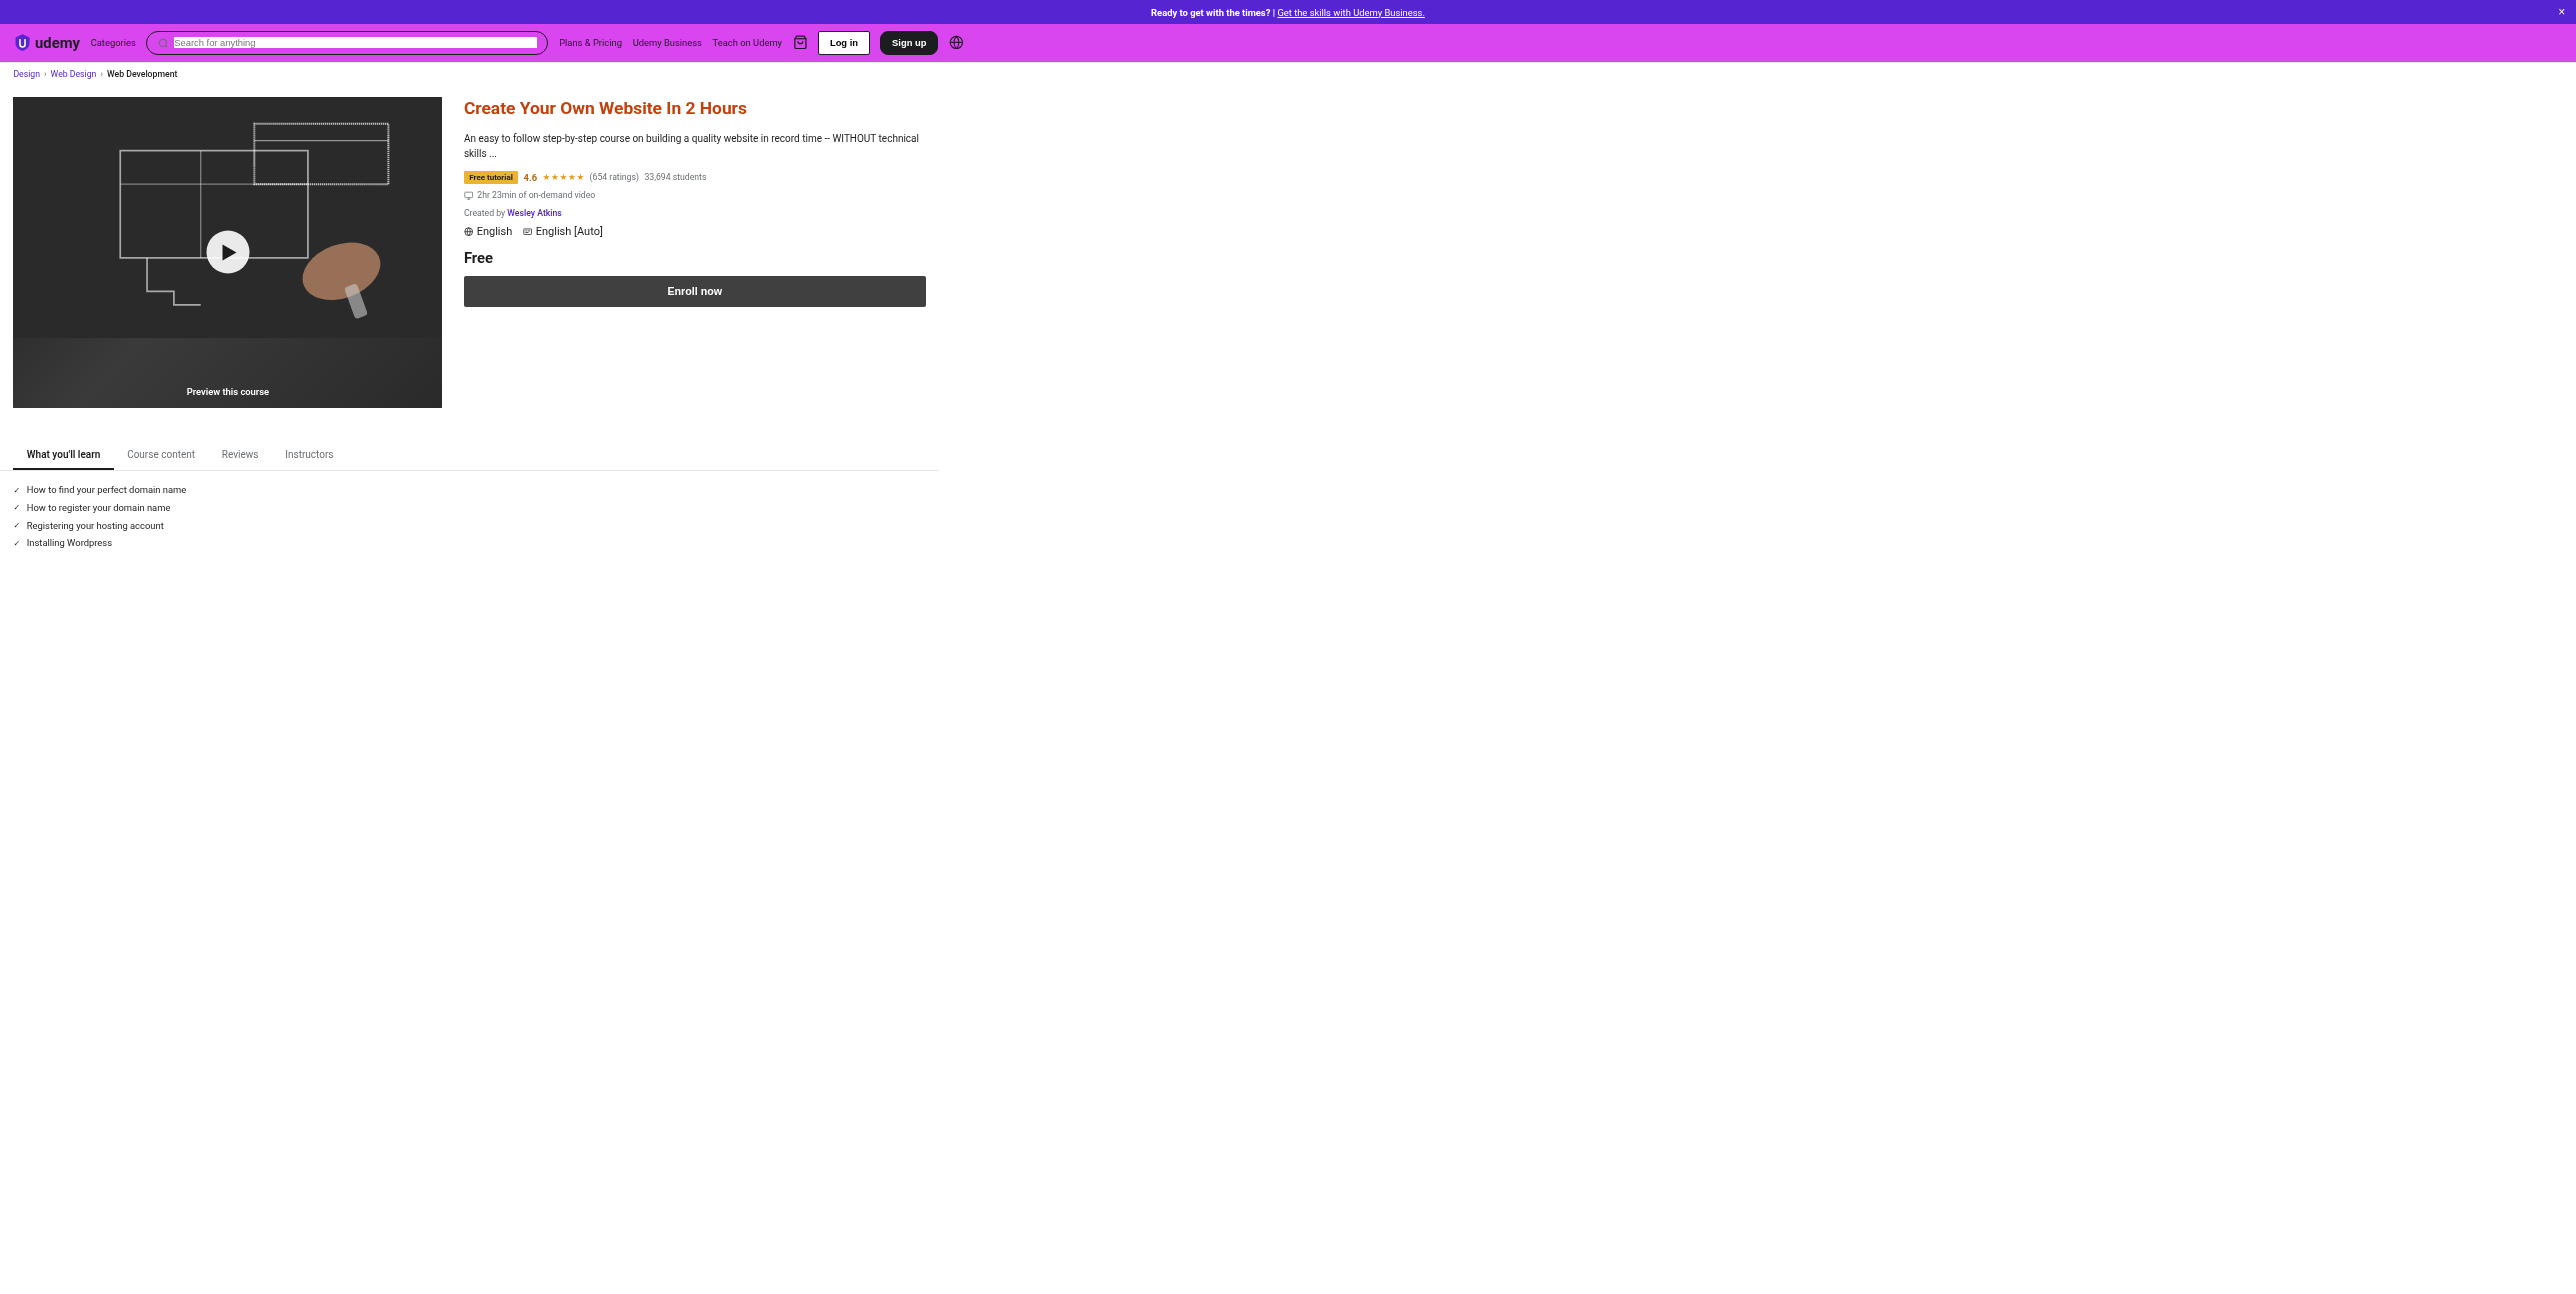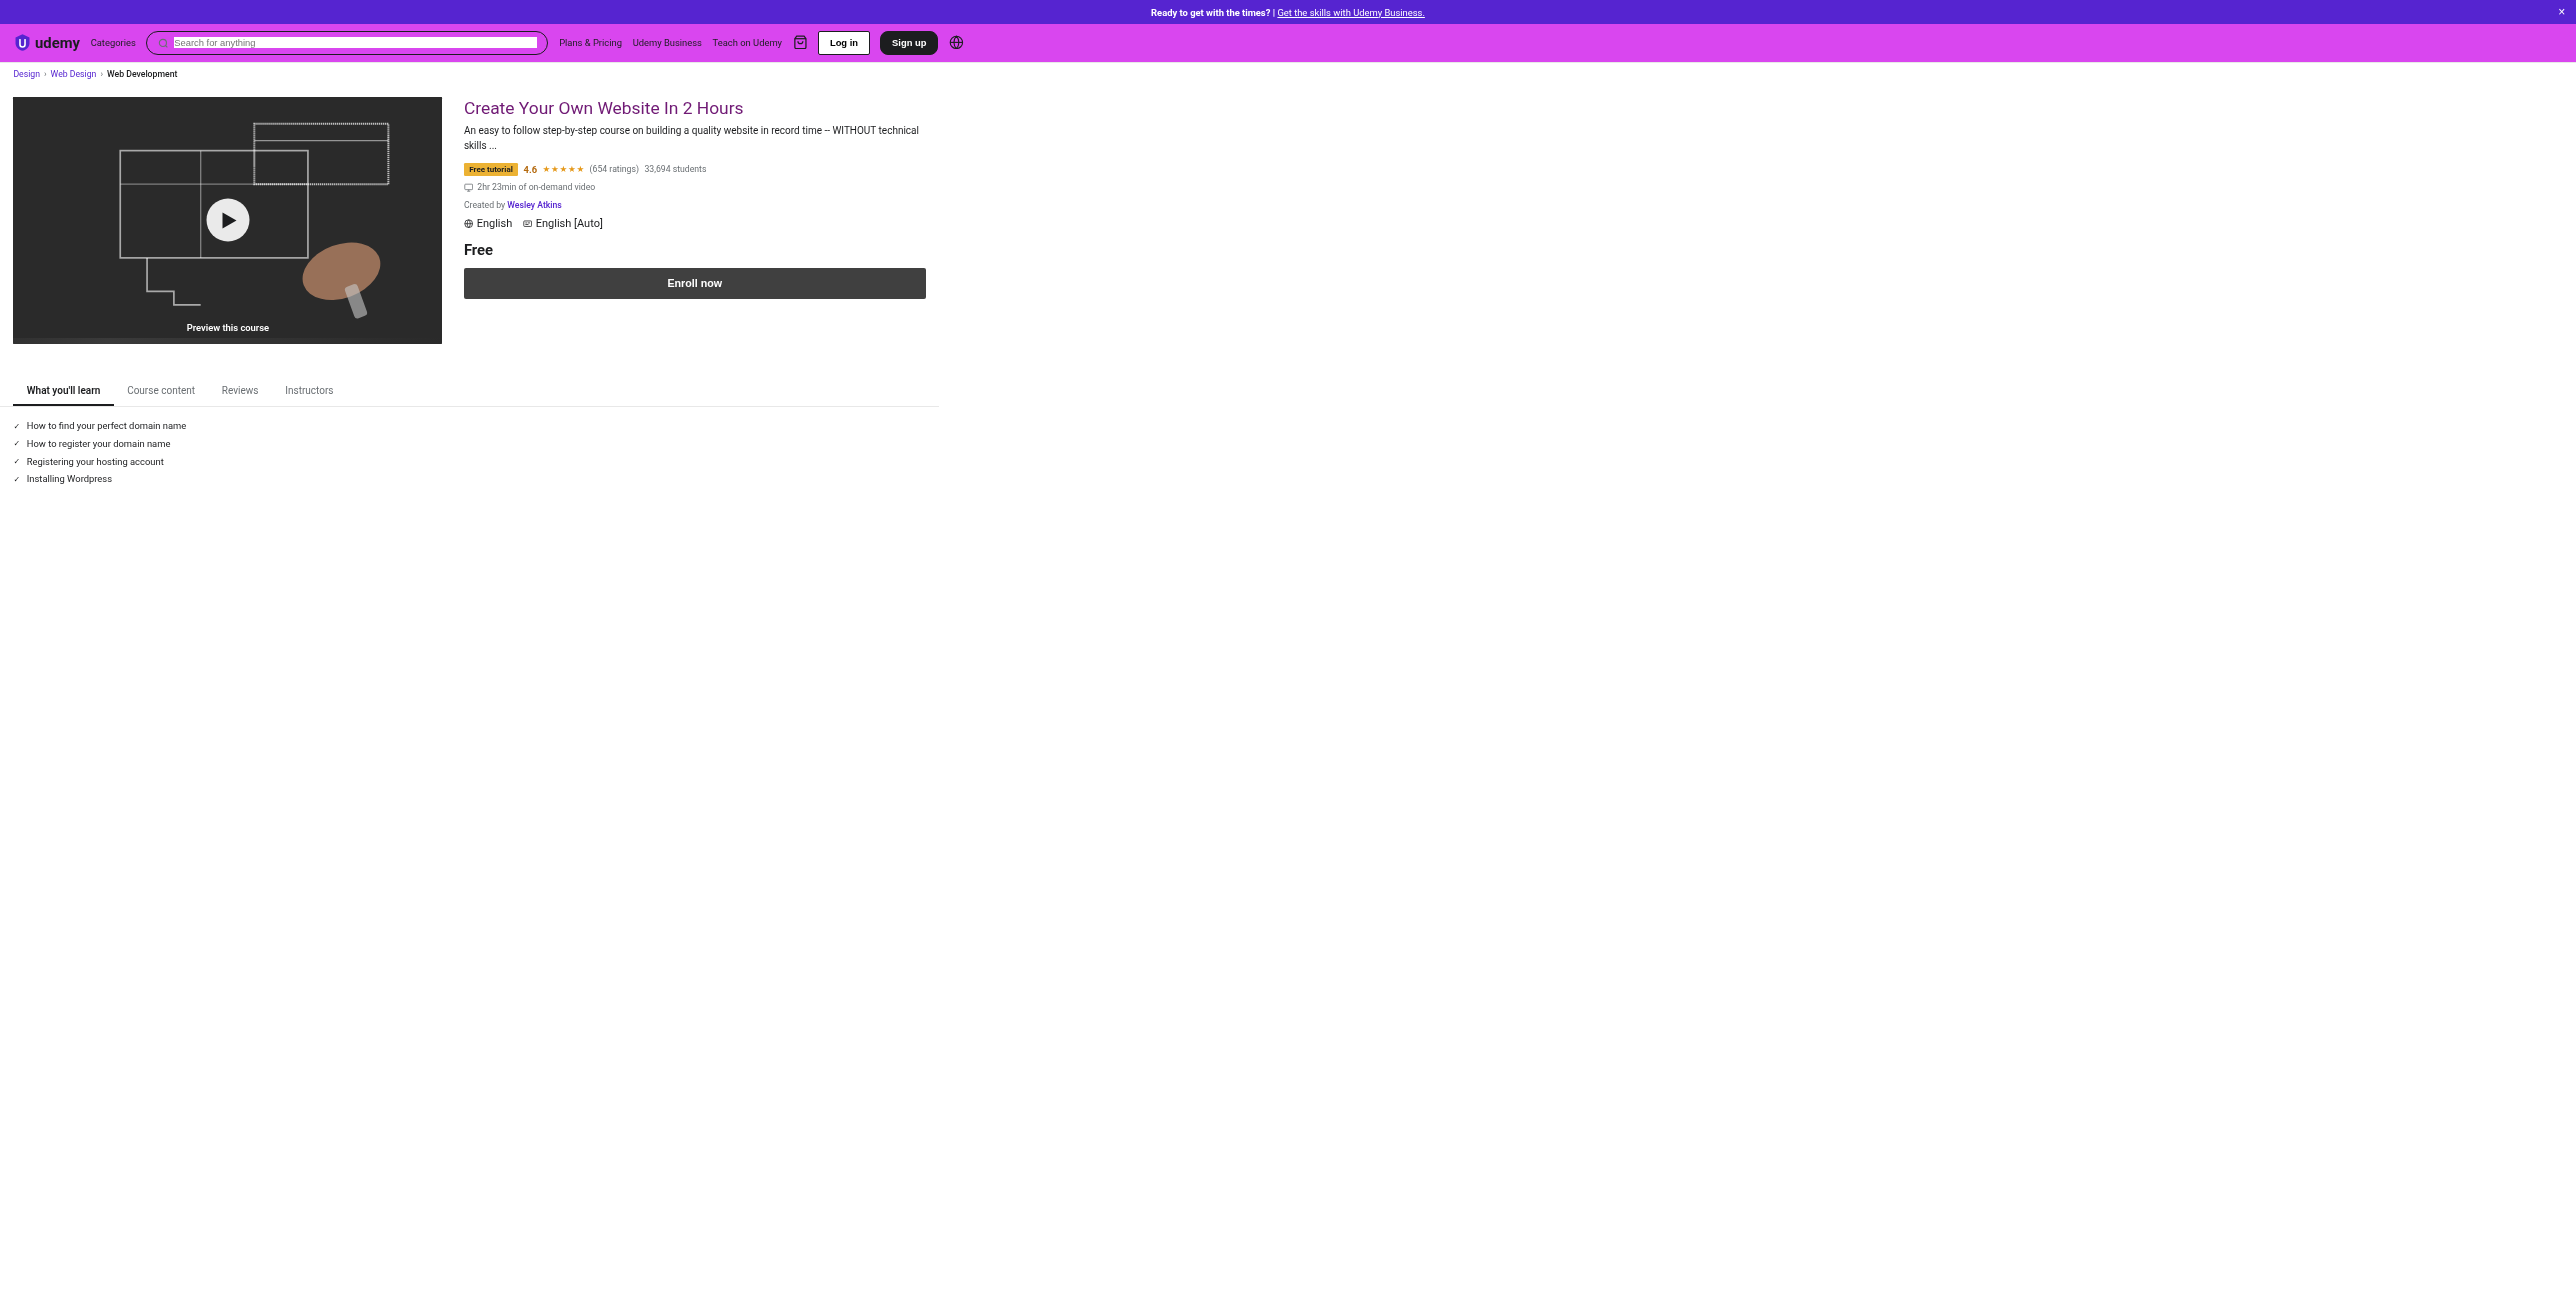--- a/index.html
+++ b/index.html
@@ -132,21 +132,21 @@
       padding: 10.7px 13.4px 20px;
       max-width: 939px;
     }
     .left-column { flex: 0 0 auto; width: 429px; }
     .right-column { flex: 1; padding-top: 0; }
 
     
     .video-preview {
       position: relative;
       width: 429px;
-      height: 247px;
+      height: 311px;
       background: #2d2d2d;
       border-radius: 1.3px;
       overflow: hidden;
       cursor: pointer;
     }
     .video-bg {
       width: 100%;
       height: 100%;
       background: linear-gradient(135deg, #1a1a1a 0%, #3a3a3a 50%, #2a2a2a 100%);
       display: flex;
@@ -189,24 +189,24 @@
       color: #fff;
       font-size: 9.4px;
       font-weight: 600;
       white-space: nowrap;
       z-index: 10;
     }
 
     
     .course-title {
       font-size: 17.4px;
-      font-weight: 400;
-      color: #701a75;
+      font-weight: 700;
+      color: #c2410c;
       line-height: 1.3;
-      margin-bottom: 4px;
+      margin-bottom: 12px;
     }
     .course-description {
       font-size: 10px;
       color: #1c1d1f;
       line-height: 1.5;
       margin-bottom: 9.4px;
     }
     .rating-row {
       display: flex;
       align-items: center;

